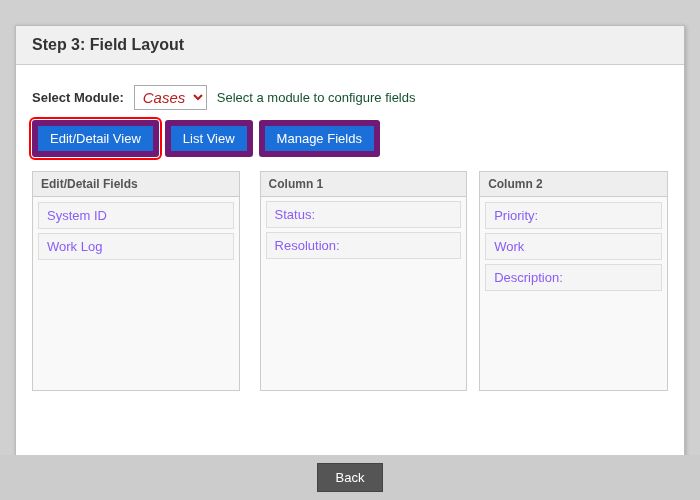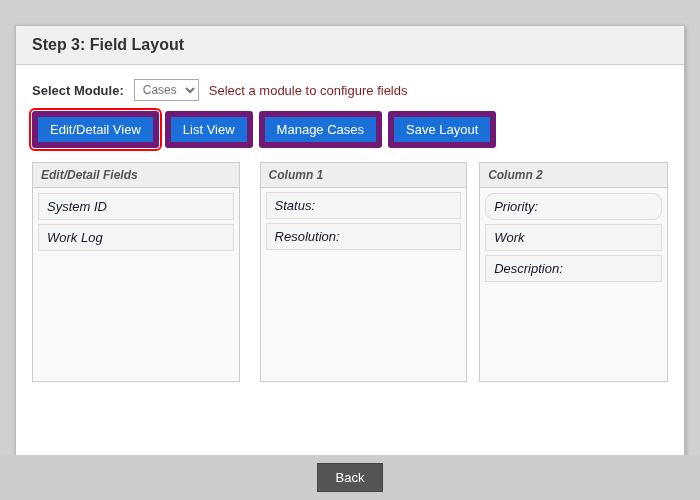--- a/index.html
+++ b/index.html
@@ -29,41 +29,42 @@
     }
     .panel-header {
       background: #f0f0f0;
       border-bottom: 1px solid #ccc;
       padding: 10px 16px;
       font-size: 16px;
       font-weight: bold;
       color: #333;
     }
     .panel-body {
-      padding: 14px 16px;
+      padding: 20px 16px;
     }
     .select-module-row {
       display: flex;
       align-items: center;
       gap: 10px;
       margin-bottom: 10px;
     }
     .select-module-label {
       font-weight: bold;
       color: #333;
     }
     .module-select {
       padding: 2px 4px;
       border: 1px solid #aaa;
       background: #fff;
-      font-size: 12px;
-      color: #737373;
+      font-size: 15px;
+      color: #b91c1c;
+      font-style: italic;
     }
     .module-hint {
-      color: #7f1d1d;
+      color: #14532d;
       font-size: 13px;
     }
     .toolbar-row {
       display: flex;
       align-items: center;
       gap: 6px;
       margin-bottom: 14px;
     }
     .btn {
       padding: 5px 12px;
@@ -74,40 +75,39 @@
       background: #1a6fd8;
       color: #fff;
     }
     .btn-active {
       outline: 2px solid red;
       outline-offset: 1px;
     }
     .columns-row {
       display: flex;
       gap: 12px;
-      font-style: italic;
     }
     .field-panel {
       border: 1px solid #ccc;
       background: #f9f9f9;
       flex: 1;
       min-height: 220px;
     }
     .field-panel-header {
       padding: 5px 8px;
       font-weight: bold;
       color: #555;
       border-bottom: 1px solid #ccc;
       background: #eee;
       font-size: 12px;
     }
     .field-item {
       padding: 5px 8px;
       border-bottom: 1px solid #e0e0e0;
-      color: #0f172a;
+      color: #8b5cf6;
       background: #f5f5f5;
       font-size: 13px;
       margin: 4px 5px;
       border: 1px solid #ddd;
     }
     .field-item:last-child {
       margin-bottom: 0;
     }
     .bottom-bar {
       position: absolute;
@@ -146,41 +146,40 @@
           <span class="select-module-label">Select Module:</span>
           <select class="module-select">
             <option>Cases</option>
           </select>
           <span class="module-hint">Select a module to configure fields</span>
         </div>
 
         <div class="toolbar-row">
           <button class="btn btn-active">Edit/Detail View</button>
           <button class="btn">List View</button>
-          <button class="btn">Manage Cases</button>
-          <button class="btn">Save Layout</button>
+          <button class="btn">Manage Fields</button>
         </div>
 
         <div class="columns-row">
 
           <div class="field-panel" style="flex:1.1;">
             <div class="field-panel-header">Edit/Detail Fields</div>
             <div class="field-item" style="margin-top:5px;">System ID</div>
             <div class="field-item">Work Log</div>
           </div>
 
           <div class="field-panel" style="flex:1.1;margin-left:8px;">
             <div class="field-panel-header">Column 1</div>
             <div class="field-item">Status:</div>
             <div class="field-item">Resolution:</div>
           </div>
 
           <div class="field-panel" style="flex:1;">
             <div class="field-panel-header">Column 2</div>
-            <div class="field-item" style="margin-top:5px;border-radius:9px;">Priority:</div>
+            <div class="field-item" style="margin-top:5px;">Priority:</div>
             <div class="field-item">Work</div>
             <div class="field-item">Description:</div>
           </div>
         </div>
       </div>
     </div>
   </div>
 
   <div class="bottom-bar">
     <button class="btn-back">Back</button>

